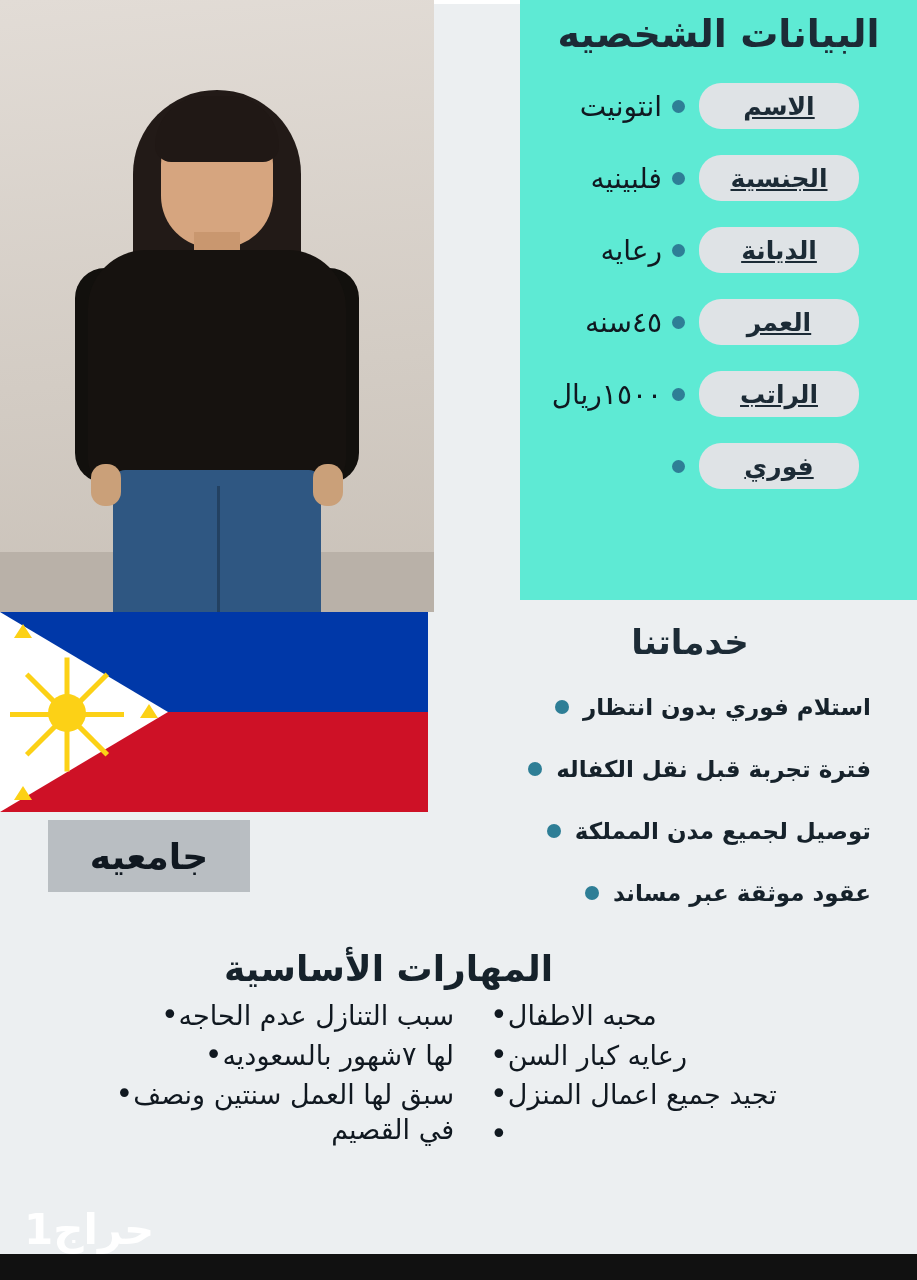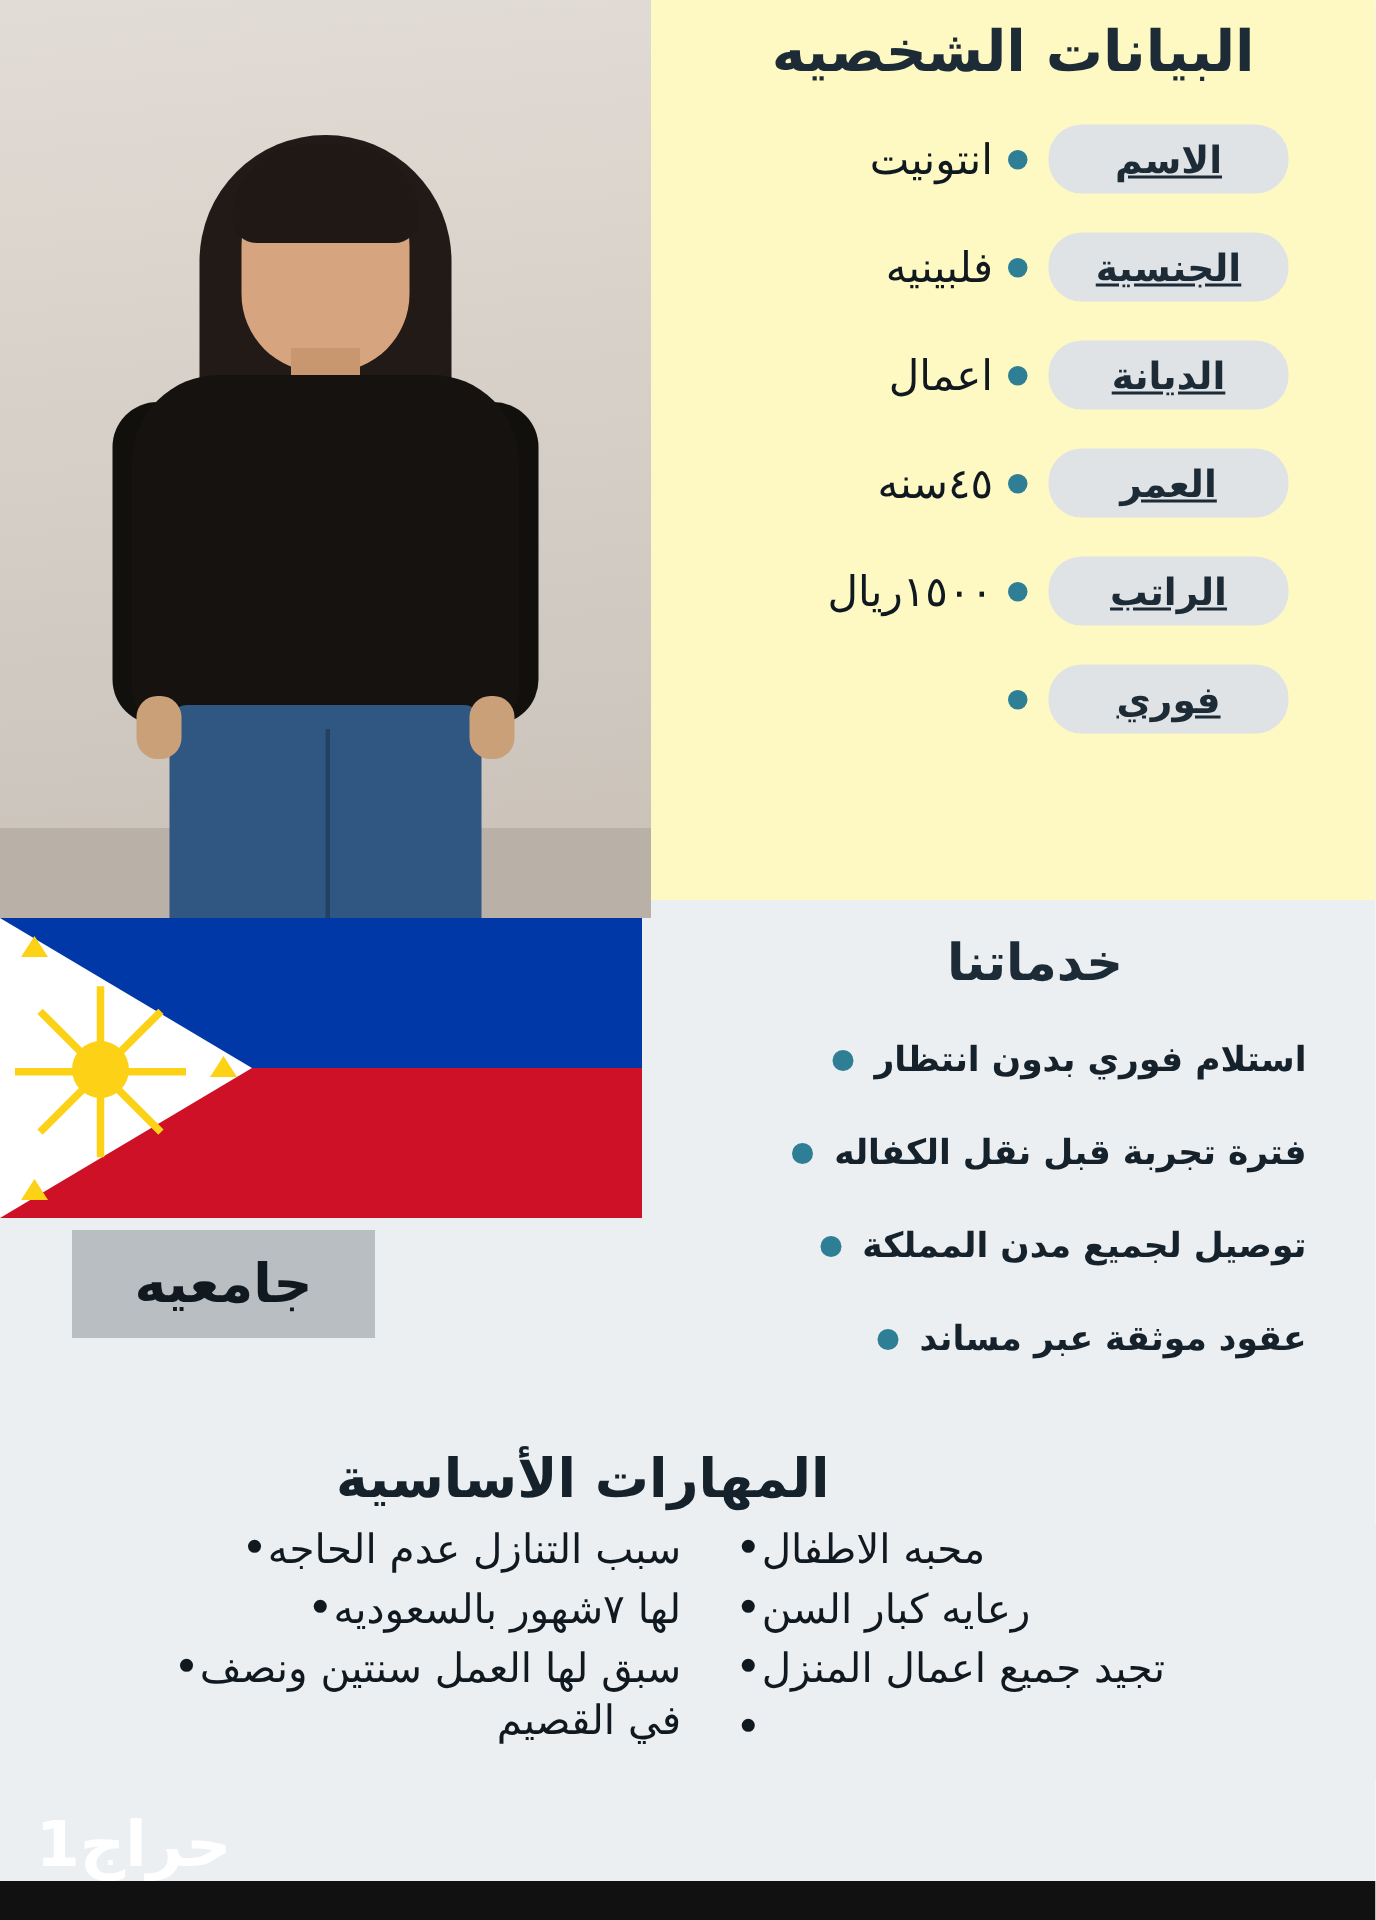--- a/index.html
+++ b/index.html
@@ -20,23 +20,23 @@
     height: 1280px;
     background: #eceff1;
     overflow: hidden;
   }
 
   
   .info-panel {
     position: absolute;
     top: 0;
     right: 0;
-    width: 483px;
+    width: 397px;
     height: 600px;
-    background: #fef9c3;
+    background: #5eead4;
   }
 
   .panel-title {
     text-align: center;
     font-size: 38px;
     font-weight: bold;
     color: #1c2b36;
     padding-top: 12px;
     letter-spacing: 0px;
   }
@@ -326,21 +326,20 @@
     top: 948px;
     right: 0;
     left: 0;
   }
   .skills-title {
     text-align: center;
     font-size: 36px;
     font-weight: bold;
     color: #16222b;
     padding-right: 140px;
-    margin-top: 18px;
   }
   .skills-cols {
     display: flex;
     flex-direction: row;
     justify-content: flex-start;
     margin-top: 6px;
   }
   .skills-col {
     padding: 0 14px;
   }
@@ -455,21 +454,21 @@
 
       <div class="field-row">
         <div class="field-chip">الجنسية</div>
         <div class="bullet-dot"></div>
         <div class="field-value">فلبينيه</div>
       </div>
 
       <div class="field-row">
         <div class="field-chip">الديانة</div>
         <div class="bullet-dot"></div>
-        <div class="field-value">اعمال</div>
+        <div class="field-value">رعايه</div>
       </div>
 
       <div class="field-row">
         <div class="field-chip">العمر</div>
         <div class="bullet-dot"></div>
         <div class="field-value">٤٥سنه</div>
       </div>
 
       <div class="field-row">
         <div class="field-chip">الراتب</div>

